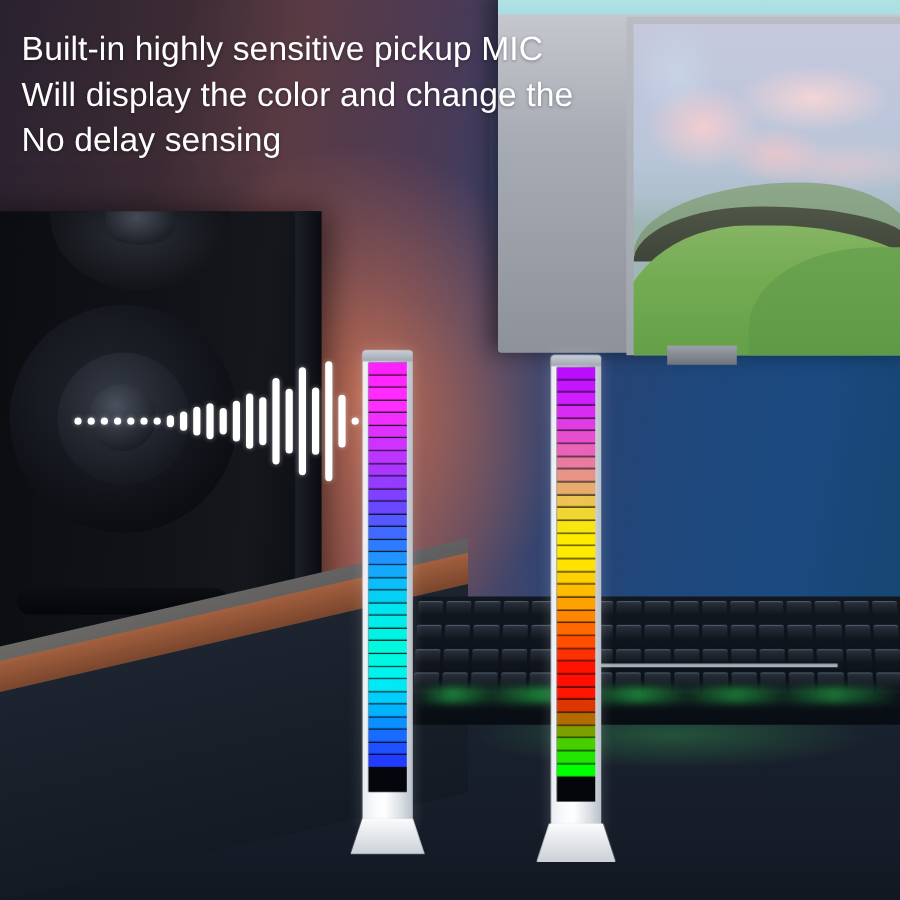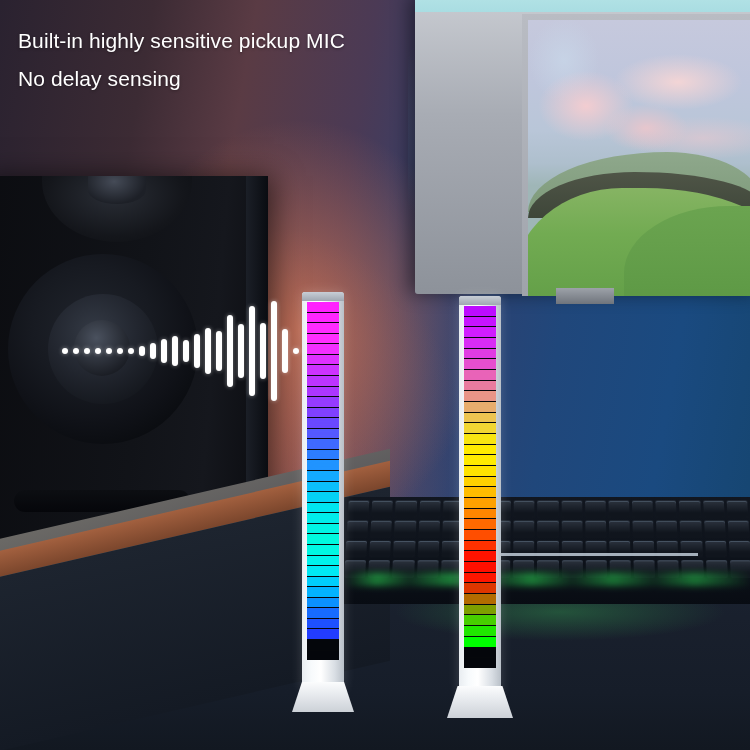--- a/index.html
+++ b/index.html
@@ -477,15 +477,15 @@
           <div class="seg" style="background: rgb(90, 198, 25); box-shadow: rgb(90, 198, 25) 0px 0px 6px inset;"></div>
           <div class="seg" style="background: rgb(61, 219, 28); box-shadow: rgb(61, 219, 28) 0px 0px 6px inset;"></div>
           <div class="seg" style="background: rgb(32, 240, 32); box-shadow: rgb(32, 240, 32) 0px 0px 6px inset;"></div>
           <div class="seg" style="background: rgb(4, 6, 10);"></div>
           <div class="seg" style="background: rgb(4, 6, 10);"></div>
         </div>
         <div class="bar-base" style="left: 447px; top: 686px; width: 66px; height: 32px; clip-path: polygon(16% 0%, 84% 0%, 100% 100%, 0% 100%);"></div>
       </div>
     </div>
 
-  <div class="layer" id="headline" style="color: rgb(255, 255, 255); font-size: 21px;"><div>Built-in highly sensitive pickup MIC</div><div>No delay sensing</div></div>
+  <div class="layer" id="headline" style="color: rgb(255, 255, 255); font-size: 28px;"><div>Built-in highly sensitive pickup MIC</div><div>Will display the color and change the</div><div>No delay sensing</div></div>
 
 </div>
 
 </body></html>

